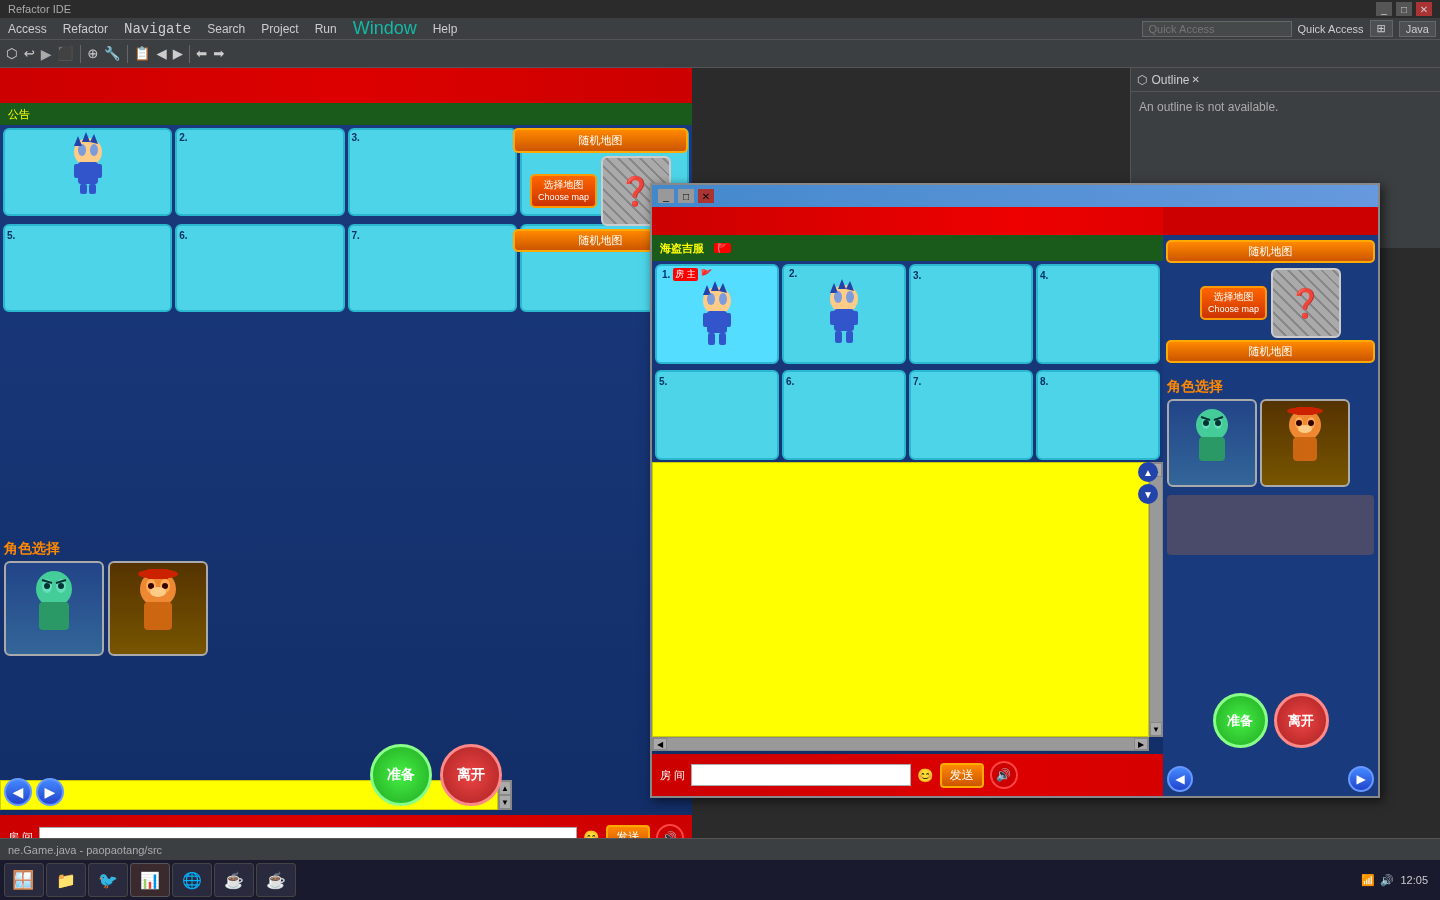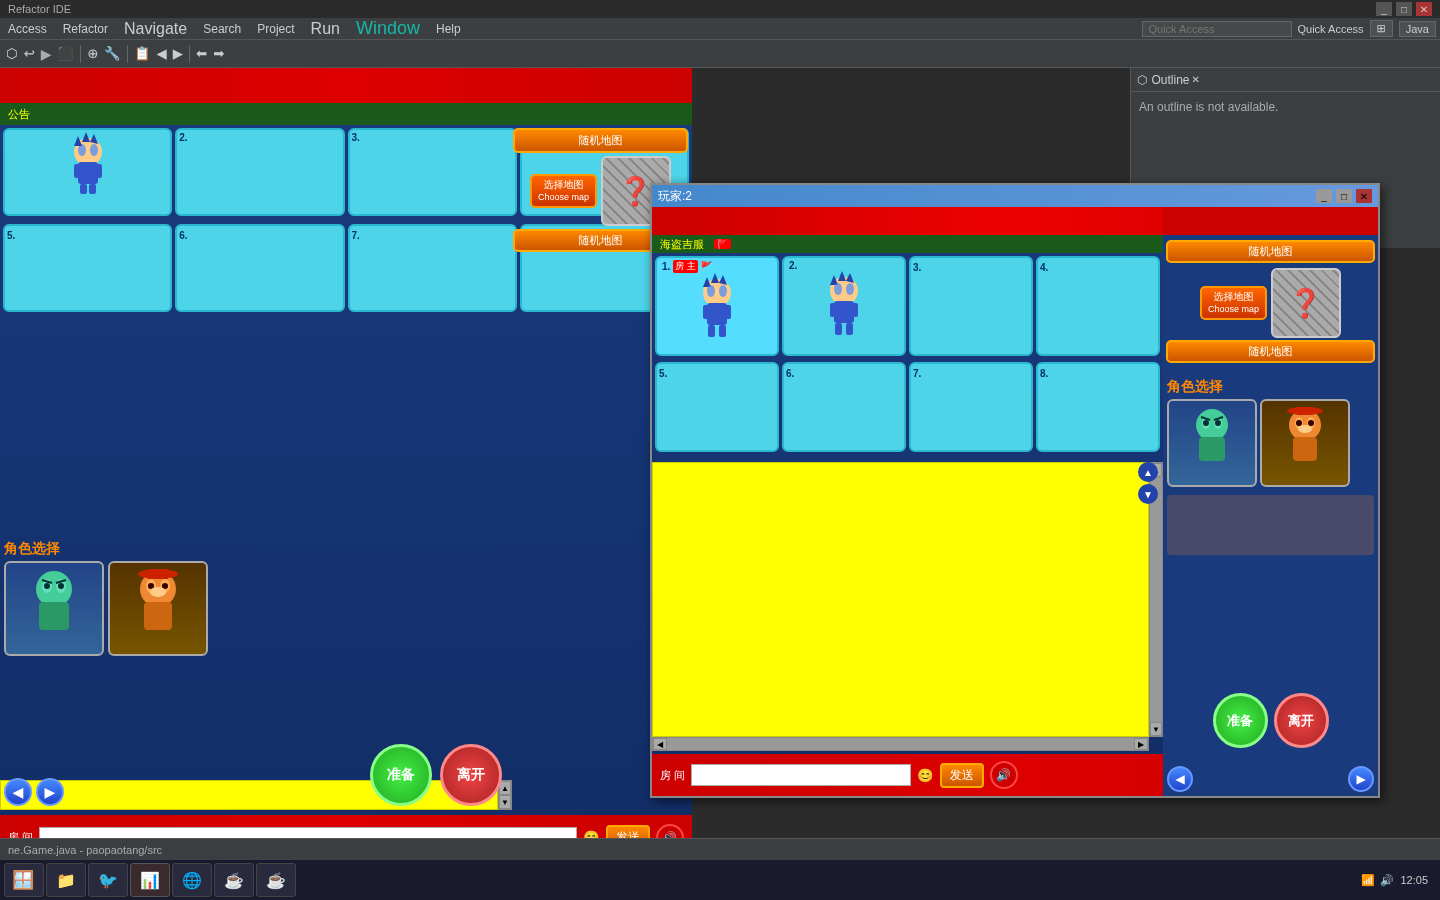--- a/index.html
+++ b/index.html
@@ -13,24 +13,24 @@
   <div style="margin-left:auto;display:flex;gap:4px;">
     <button style="background:#555;border:none;color:#ccc;width:16px;height:14px;cursor:pointer;font-size:10px;">_</button>
     <button style="background:#555;border:none;color:#ccc;width:16px;height:14px;cursor:pointer;font-size:10px;">□</button>
     <button style="background:#aa3333;border:none;color:#ccc;width:16px;height:14px;cursor:pointer;font-size:10px;">✕</button>
   </div>
 </div>
 
 <div style="position:absolute;top:18px;left:0;right:0;height:22px;background:#3c3f41;display:flex;align-items:center;padding:0 4px;border-bottom:1px solid #555;gap:8px;">
   <span style="color:#ccc;font-size:12px;cursor:pointer;padding:2px 4px;">Access</span>
   <span style="color:#ccc;font-size:12px;cursor:pointer;padding:2px 4px;">Refactor</span>
-  <span style="color:#ccc;font-size:16px;cursor:pointer;padding:2px 4px;">Navigate</span>
+  <span style="color:#ccc;font-size:14px;cursor:pointer;padding:2px 4px;font-family:Liberation Mono, monospace;">Navigate</span>
   <span style="color:#ccc;font-size:12px;cursor:pointer;padding:2px 4px;">Search</span>
   <span style="color:#ccc;font-size:12px;cursor:pointer;padding:2px 4px;">Project</span>
-  <span style="color:#ccc;font-size:16px;cursor:pointer;padding:2px 4px;">Run</span>
+  <span style="color:#ccc;font-size:12px;cursor:pointer;padding:2px 4px;">Run</span>
   <span style="color:#14b8a6;font-size:18px;cursor:pointer;padding:2px 4px;">Window</span>
   <span style="color:#ccc;font-size:12px;cursor:pointer;padding:2px 4px;">Help</span>
   <div style="margin-left:auto;display:flex;align-items:center;gap:6px;">
     <input style="background: rgb(69, 73, 74); border: 1px solid rgb(102, 102, 102); color: rgb(204, 204, 204); padding: 2px 6px; height: 16px; font-size: 11px; width: 150px;" placeholder="Quick Access">
     <span style="color:#ccc;font-size:11px;">Quick Access</span>
     <button style="background:#4c5052;border:1px solid #666;color:#ccc;padding:1px 6px;font-size:11px;cursor:pointer;">⊞</button>
     <button style="background:#4c5052;border:1px solid #666;color:#ccc;padding:1px 6px;font-size:11px;cursor:pointer;">Java</button>
   </div>
 </div>
 
@@ -223,31 +223,30 @@
     <div style="position:absolute;bottom:200px;right:4px;display:flex;flex-direction:column;gap:2px;align-items:center;">
       <div style="background:#2244aa;border-radius:50%;width:20px;height:20px;display:flex;align-items:center;justify-content:center;color:white;font-size:10px;cursor:pointer;">▲</div>
       <div style="background:#2244aa;border-radius:50%;width:20px;height:20px;display:flex;align-items:center;justify-content:center;color:white;font-size:10px;cursor:pointer;">▼</div>
     </div>
   </div>
 </div>
 
 <div style="position:absolute;top:183px;left:650px;width:730px;height:615px;background:#1a3a7e;border:2px solid #888;box-shadow:3px 3px 10px rgba(0,0,0,0.6);">
 
   <div style="height:22px;background:linear-gradient(90deg,#4488cc,#6699dd);display:flex;align-items:center;padding:0 6px;gap:4px;">
-    <span style="color:white;font-size:12px;flex:1;">玩家:2</span>
     <button style="background:#999;border:none;cursor:pointer;width:16px;height:14px;font-size:10px;">_</button>
     <button style="background:#999;border:none;cursor:pointer;width:16px;height:14px;font-size:10px;">□</button>
     <button style="background:#aa3333;border:none;cursor:pointer;width:16px;height:14px;font-size:10px;">✕</button>
   </div>
 
   <div style="position:relative;height:calc(100% - 22px);background:linear-gradient(180deg,#1a3a7e,#122d66);overflow:hidden;">
 
     <div style="height:28px;background:linear-gradient(90deg,#cc0000,#ee0000,#cc0000);"></div>
 
-    <div style="background:#1a5a1a;height:18px;display:flex;align-items:center;padding:0 8px;">
+    <div style="background:#1a5a1a;height:26px;display:flex;align-items:center;padding:0 8px;font-weight:bold;">
       <span style="color:#ffff00;font-size:11px;">海盗吉服</span>
       <span style="margin-left:4px;color:#ffff00;font-size:10px;"></span>
       <span style="background:#ff0000;color:white;font-size:9px;padding:0 3px;border-radius:2px;margin-left:6px;">🚩</span>
     </div>
 
     <div style="display:grid;grid-template-columns:repeat(4,1fr);gap:3px;padding:3px;margin-right:215px;">
 
       <div style="background:#55ddff;border-radius:6px;border:2px solid #2ab8d0;height:100px;display:flex;flex-direction:column;align-items:center;padding:2px;">
         <div style="display:flex;align-items:center;gap:3px;align-self:stretch;padding:0 3px;">
           <span style="font-size:10px;font-weight:bold;color:#003366;">1.</span>

